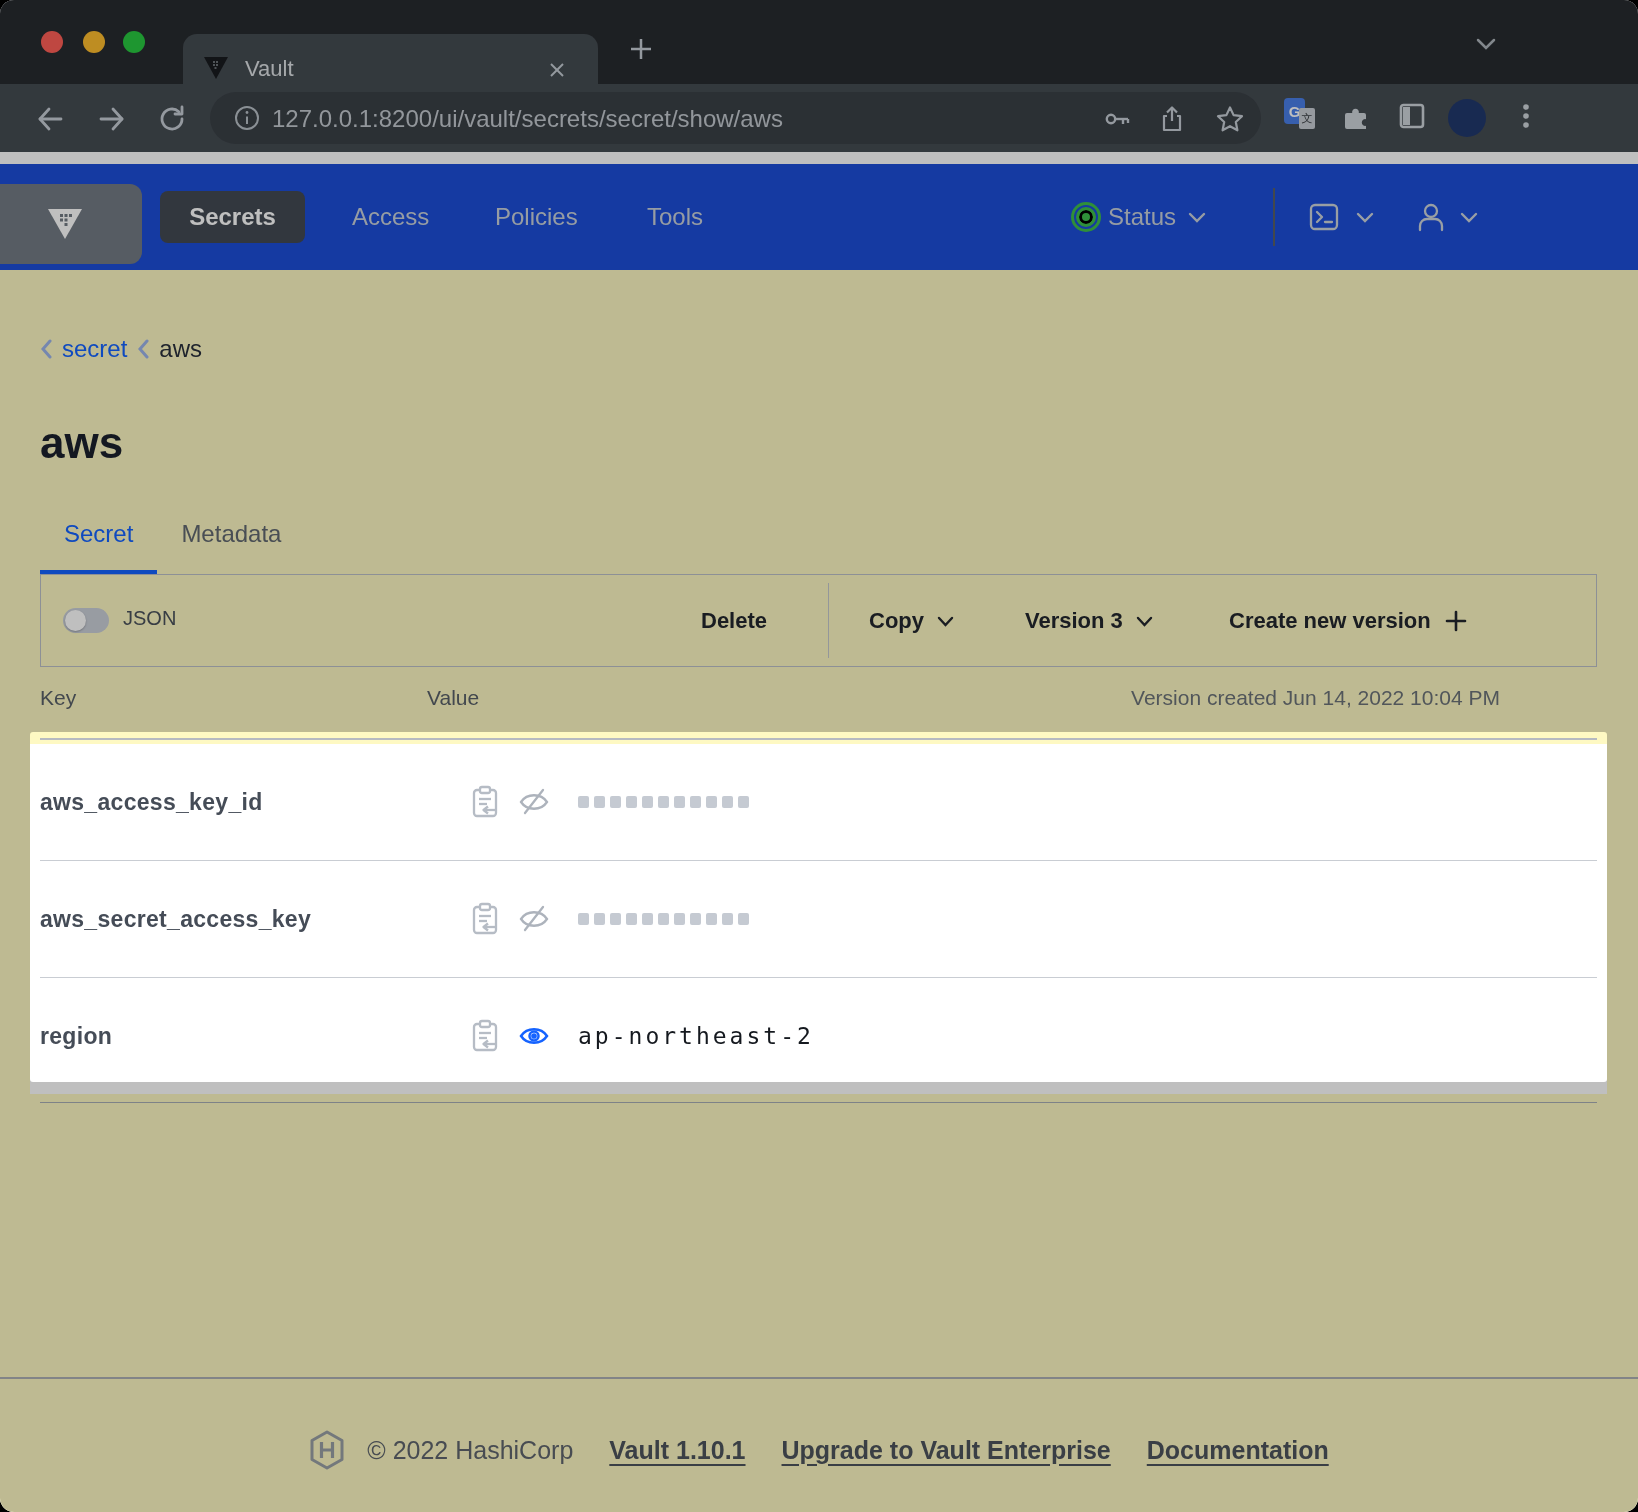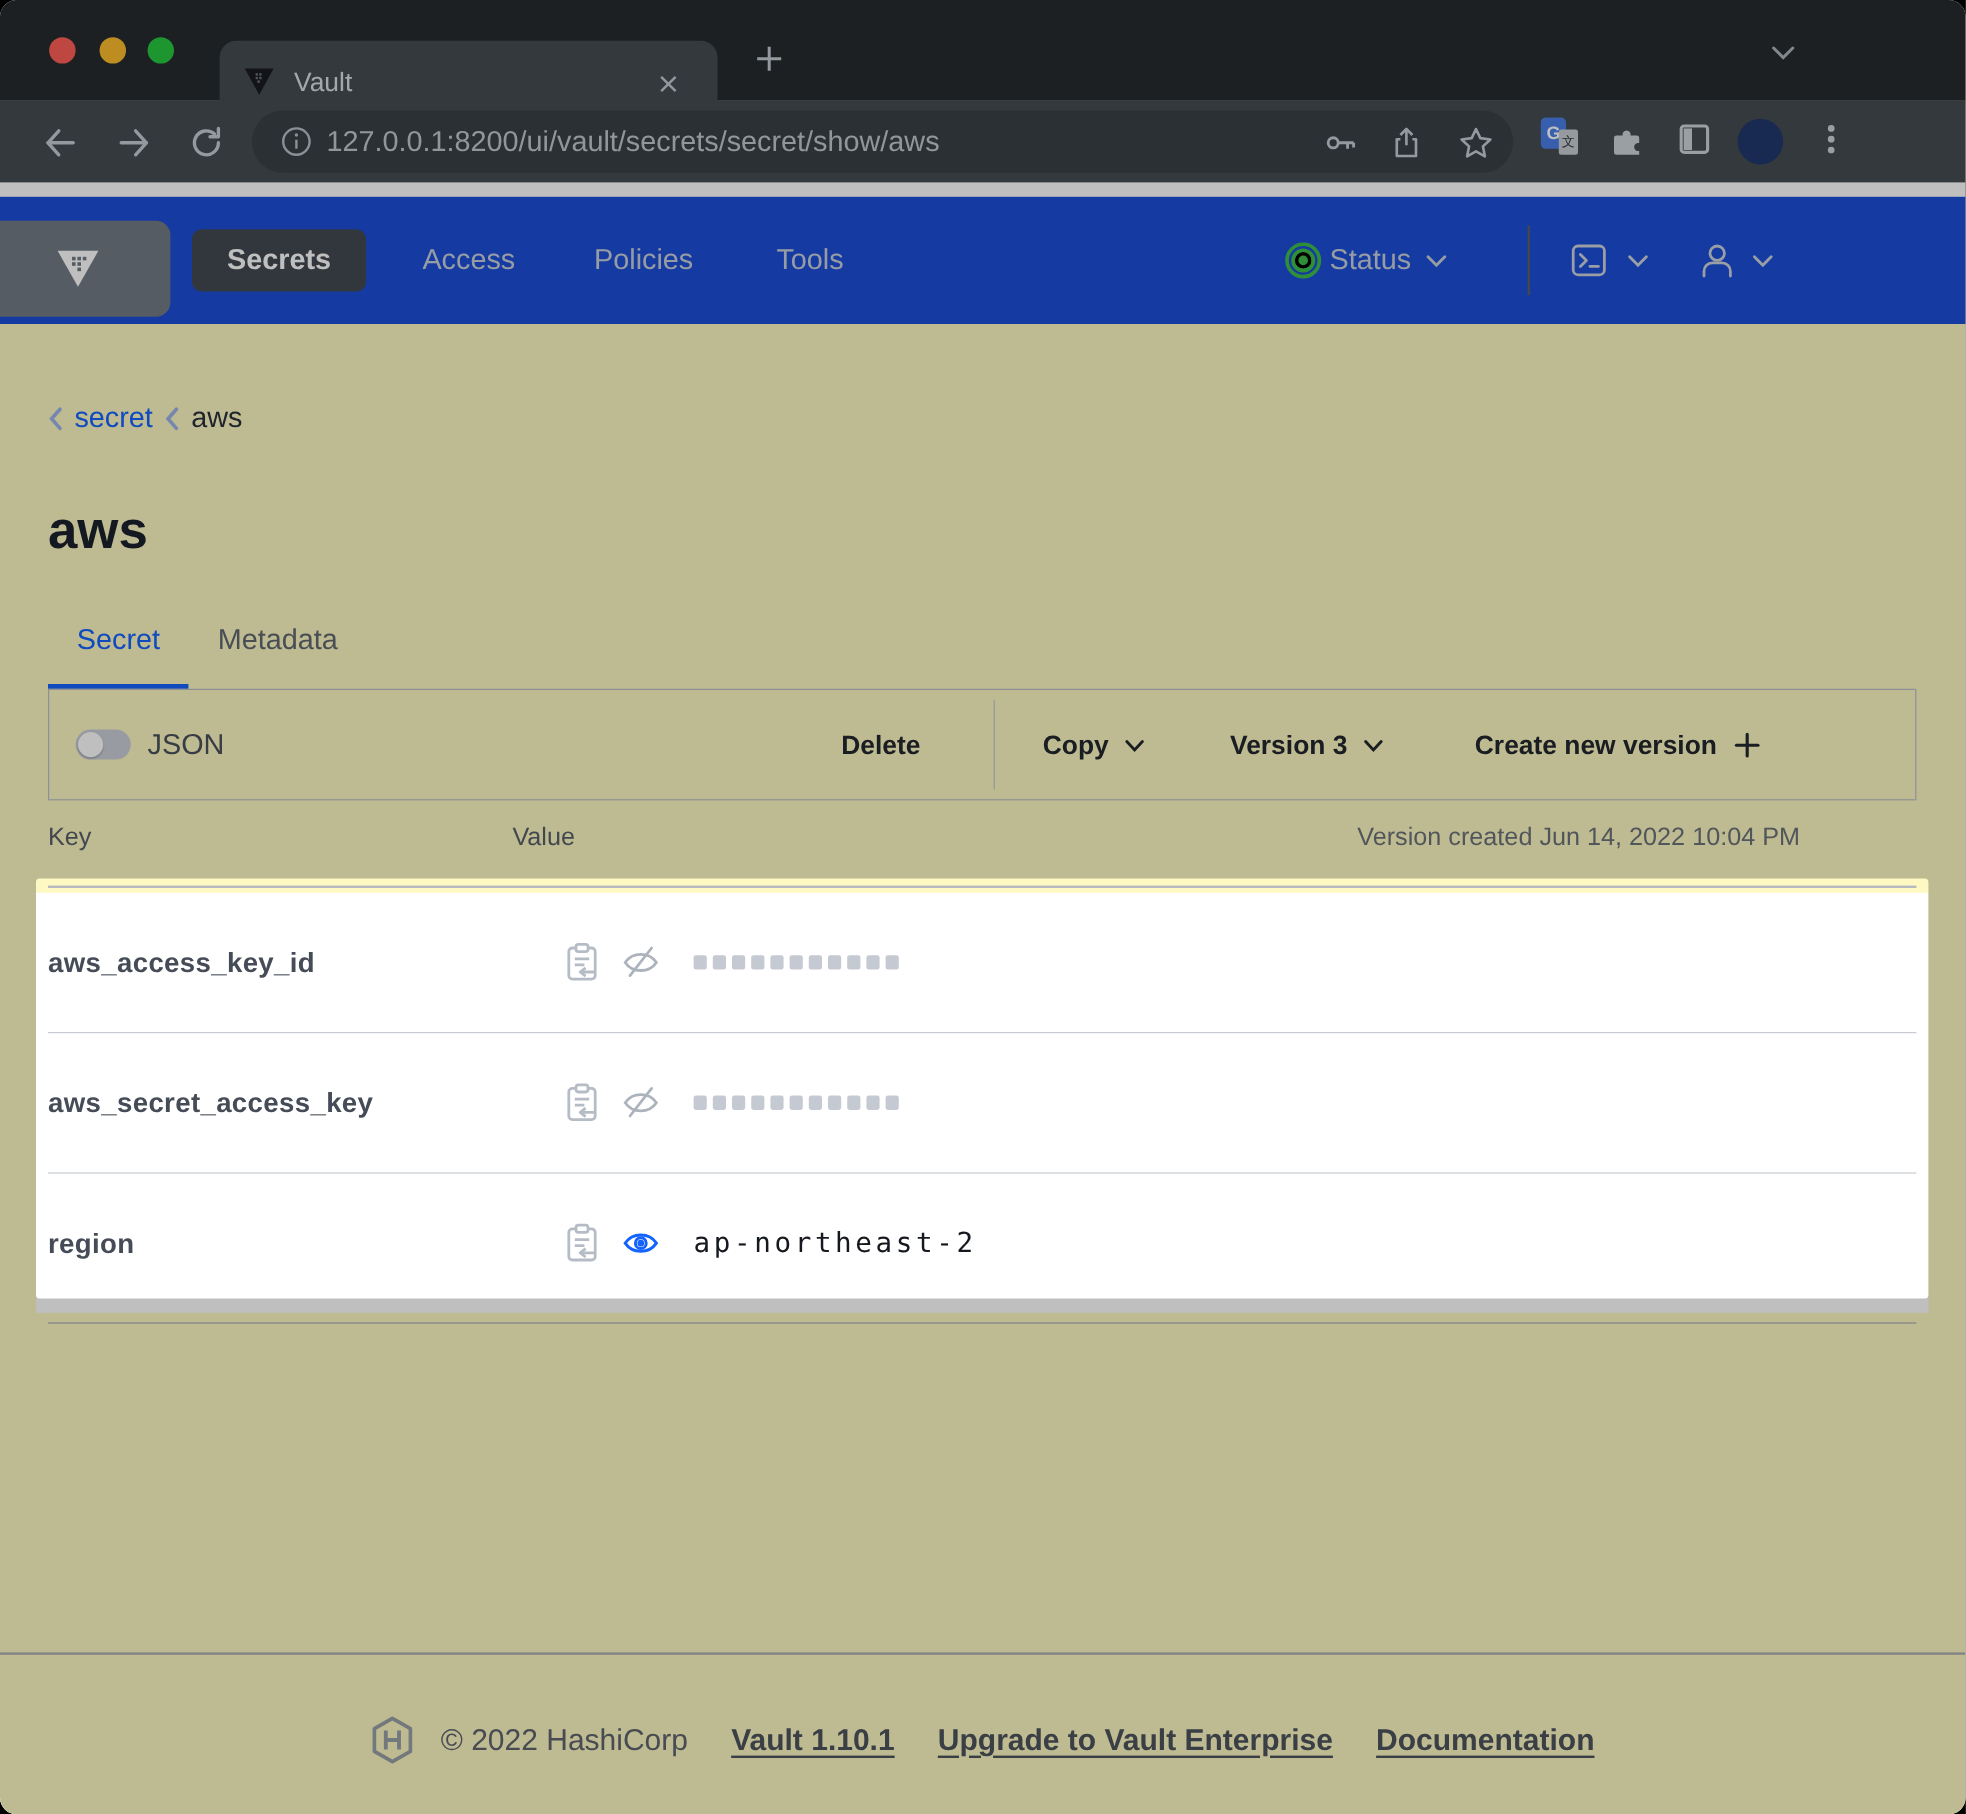--- a/index.html
+++ b/index.html
@@ -48,21 +48,21 @@
   .crumb-sep{color:#9db4ea;display:flex;align-items:center;}
   .crumb-link{color:#1563ff;}
   .crumb-current{color:#2a303c;}
   .page-title{position:absolute;left:40px;top:148px;font-size:44px;font-weight:700;color:#1b212d;}
   .tabbar{position:absolute;left:40px;top:204px;width:1557px;height:100px;display:flex;align-items:flex-end;}
   .ptab{padding:0 24px 22px 24px;font-size:24px;font-weight:500;color:#626971;border-bottom:4px solid transparent;}
   .ptab.active{color:#1563ff;border-bottom-color:#1563ff;}
   .toolbar-box{position:absolute;left:40px;top:304px;width:1557px;height:93px;border:1px solid #bdc1c8;box-sizing:border-box;}
   .toggle{position:absolute;left:22px;top:33px;width:46px;height:25px;border-radius:13px;background:#cbd0d9;}
   .toggle .knob{position:absolute;left:2px;top:2px;width:21px;height:21px;border-radius:50%;background:#fff;box-shadow:0 1px 2px rgba(0,0,0,.25);}
-  .json-label{position:absolute;left:82px;top:32px;font-size:24px;color:#4b525b;}
+  .json-label{position:absolute;left:82px;top:32px;font-size:20px;color:#4b525b;}
   .tb-action{position:absolute;top:33px;font-size:22px;font-weight:600;color:#23272e;display:flex;align-items:center;gap:13px;}
   .tb-divider{position:absolute;left:787px;top:8px;bottom:8px;width:1px;background:#c6cace;}
   .thead-cell{position:absolute;top:416px;font-size:21px;color:#5a6169;}
   .version-created{position:absolute;top:416px;right:138px;font-size:21px;color:#6d7379;}
   .header-divider{position:absolute;left:40px;top:468px;width:1557px;height:2px;background:#b6bac0;}
   .rows{position:absolute;left:30px;top:474px;width:1577px;height:350px;background:#fff;}
   .secret-row{position:absolute;left:0;width:1577px;height:116px;padding-left:16px;}
   .row-border{position:absolute;left:10px;width:1557px;height:1px;background:#c9cdd3;}
   .row-key{position:absolute;left:10px;top:0;height:100%;display:flex;align-items:center;
       font-size:23px;font-weight:700;color:#454c57;letter-spacing:.3px;}

